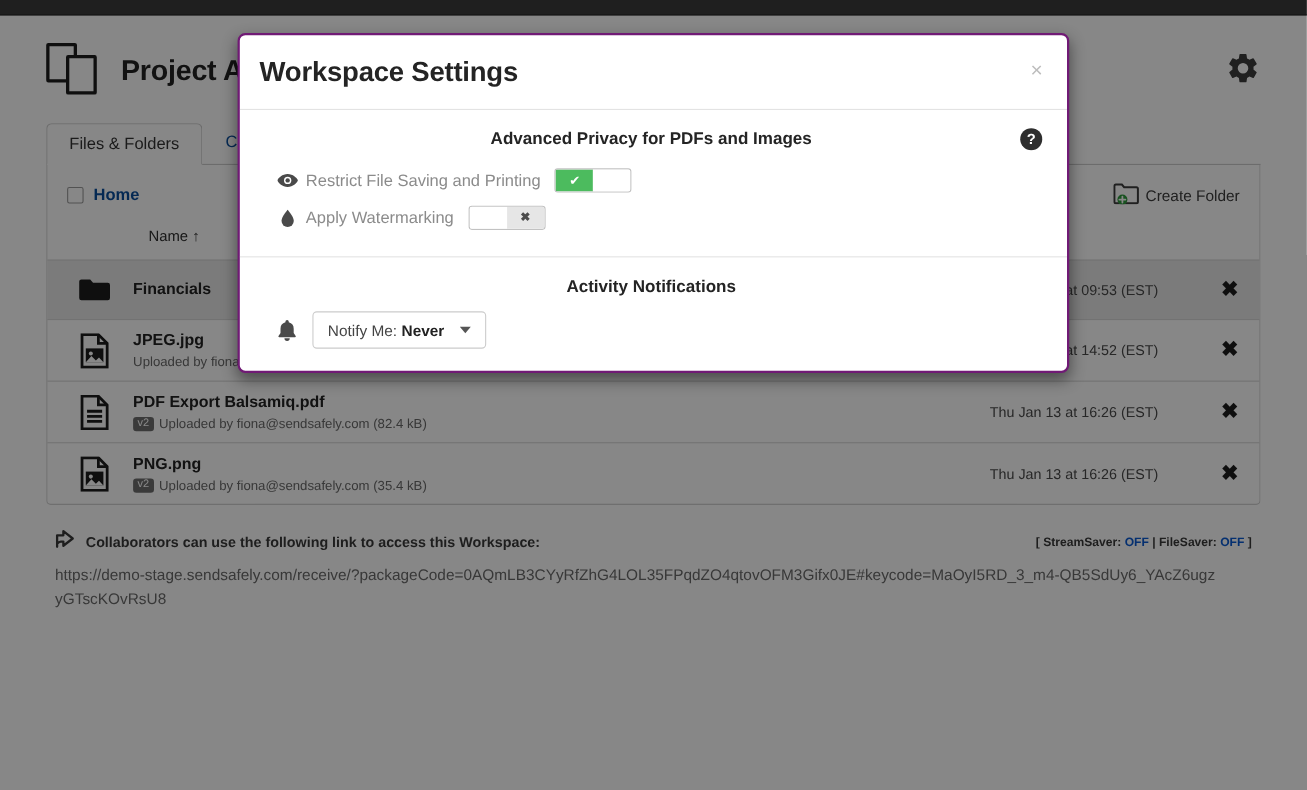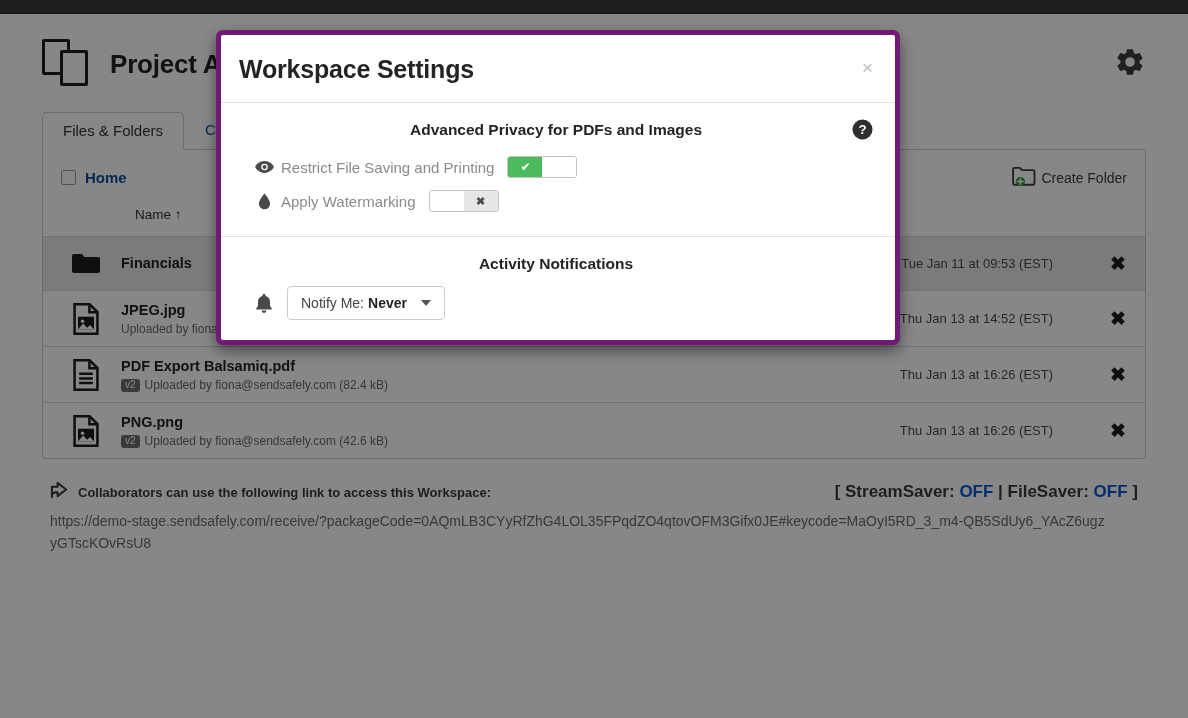--- a/index.html
+++ b/index.html
@@ -201,21 +201,21 @@
     align-items: center;
   }
   .fl-label {
     font-size: 13px;
     font-weight: bold;
     color: #3a3a3a;
     margin-left: 9px;
   }
   .fl-savers {
     margin-left: auto;
-    font-size: 17px;
+    font-size: 11px;
     font-weight: bold;
     color: #3a3a3a;
   }
   .fl-savers .on-off { color: #0b5bd3; }
   .fl-url {
     font-size: 14px;
     color: #6b6b6b;
     margin-top: 8px;
     line-height: 1.55;
     word-break: break-all;
@@ -228,24 +228,24 @@
     inset: 0;
     background: rgba(0,0,0,0.47);
     z-index: 10;
   }
 
   
   #modal {
     position: absolute;
     left: 216px;
     top: 30px;
-    width: 684px;
+    width: 756px;
     z-index: 20;
     background: #ffffff;
-    border: 5px solid #701a75;
+    border: 2px solid #701a75;
     border-radius: 7px;
     box-shadow: 0 6px 14px rgba(0,0,0,0.45);
     overflow: hidden;
   }
   .modal-head {
     padding: 20px 22px 18px 18px;
     border-bottom: 1px solid #e3e3e3;
     display: flex;
     align-items: flex-start;
   }
@@ -478,21 +478,21 @@
             <path d="M15 1v7h7" fill="none" stroke="#1d1d1d" stroke-width="2.2"></path>
             <rect x="5" y="12" width="14" height="11" fill="#1d1d1d"></rect>
             <circle cx="9" cy="16" r="1.6" fill="#ffffff"></circle>
             <path d="M5 23l4.5-5 3.5 3.6 2.5-2.4L19 23z" fill="#ffffff"></path>
           </svg>
         </div>
         <div class="fmeta">
           <div class="fname">PNG.png</div>
           <div class="fsub">
             <span class="vbadge">v2</span>
-            <span>Uploaded by fiona@sendsafely.com (42.6 kB)</span>
+            <span>Uploaded by fiona@sendsafely.com (35.4 kB)</span>
           </div>
         </div>
         <div class="fdate">Thu Jan 13 at 16:26 (EST)</div>
         <div class="fdel">✖</div>
       </div>
 
     </div>
 
     <div class="footer-link">
       <div class="fl-top">

